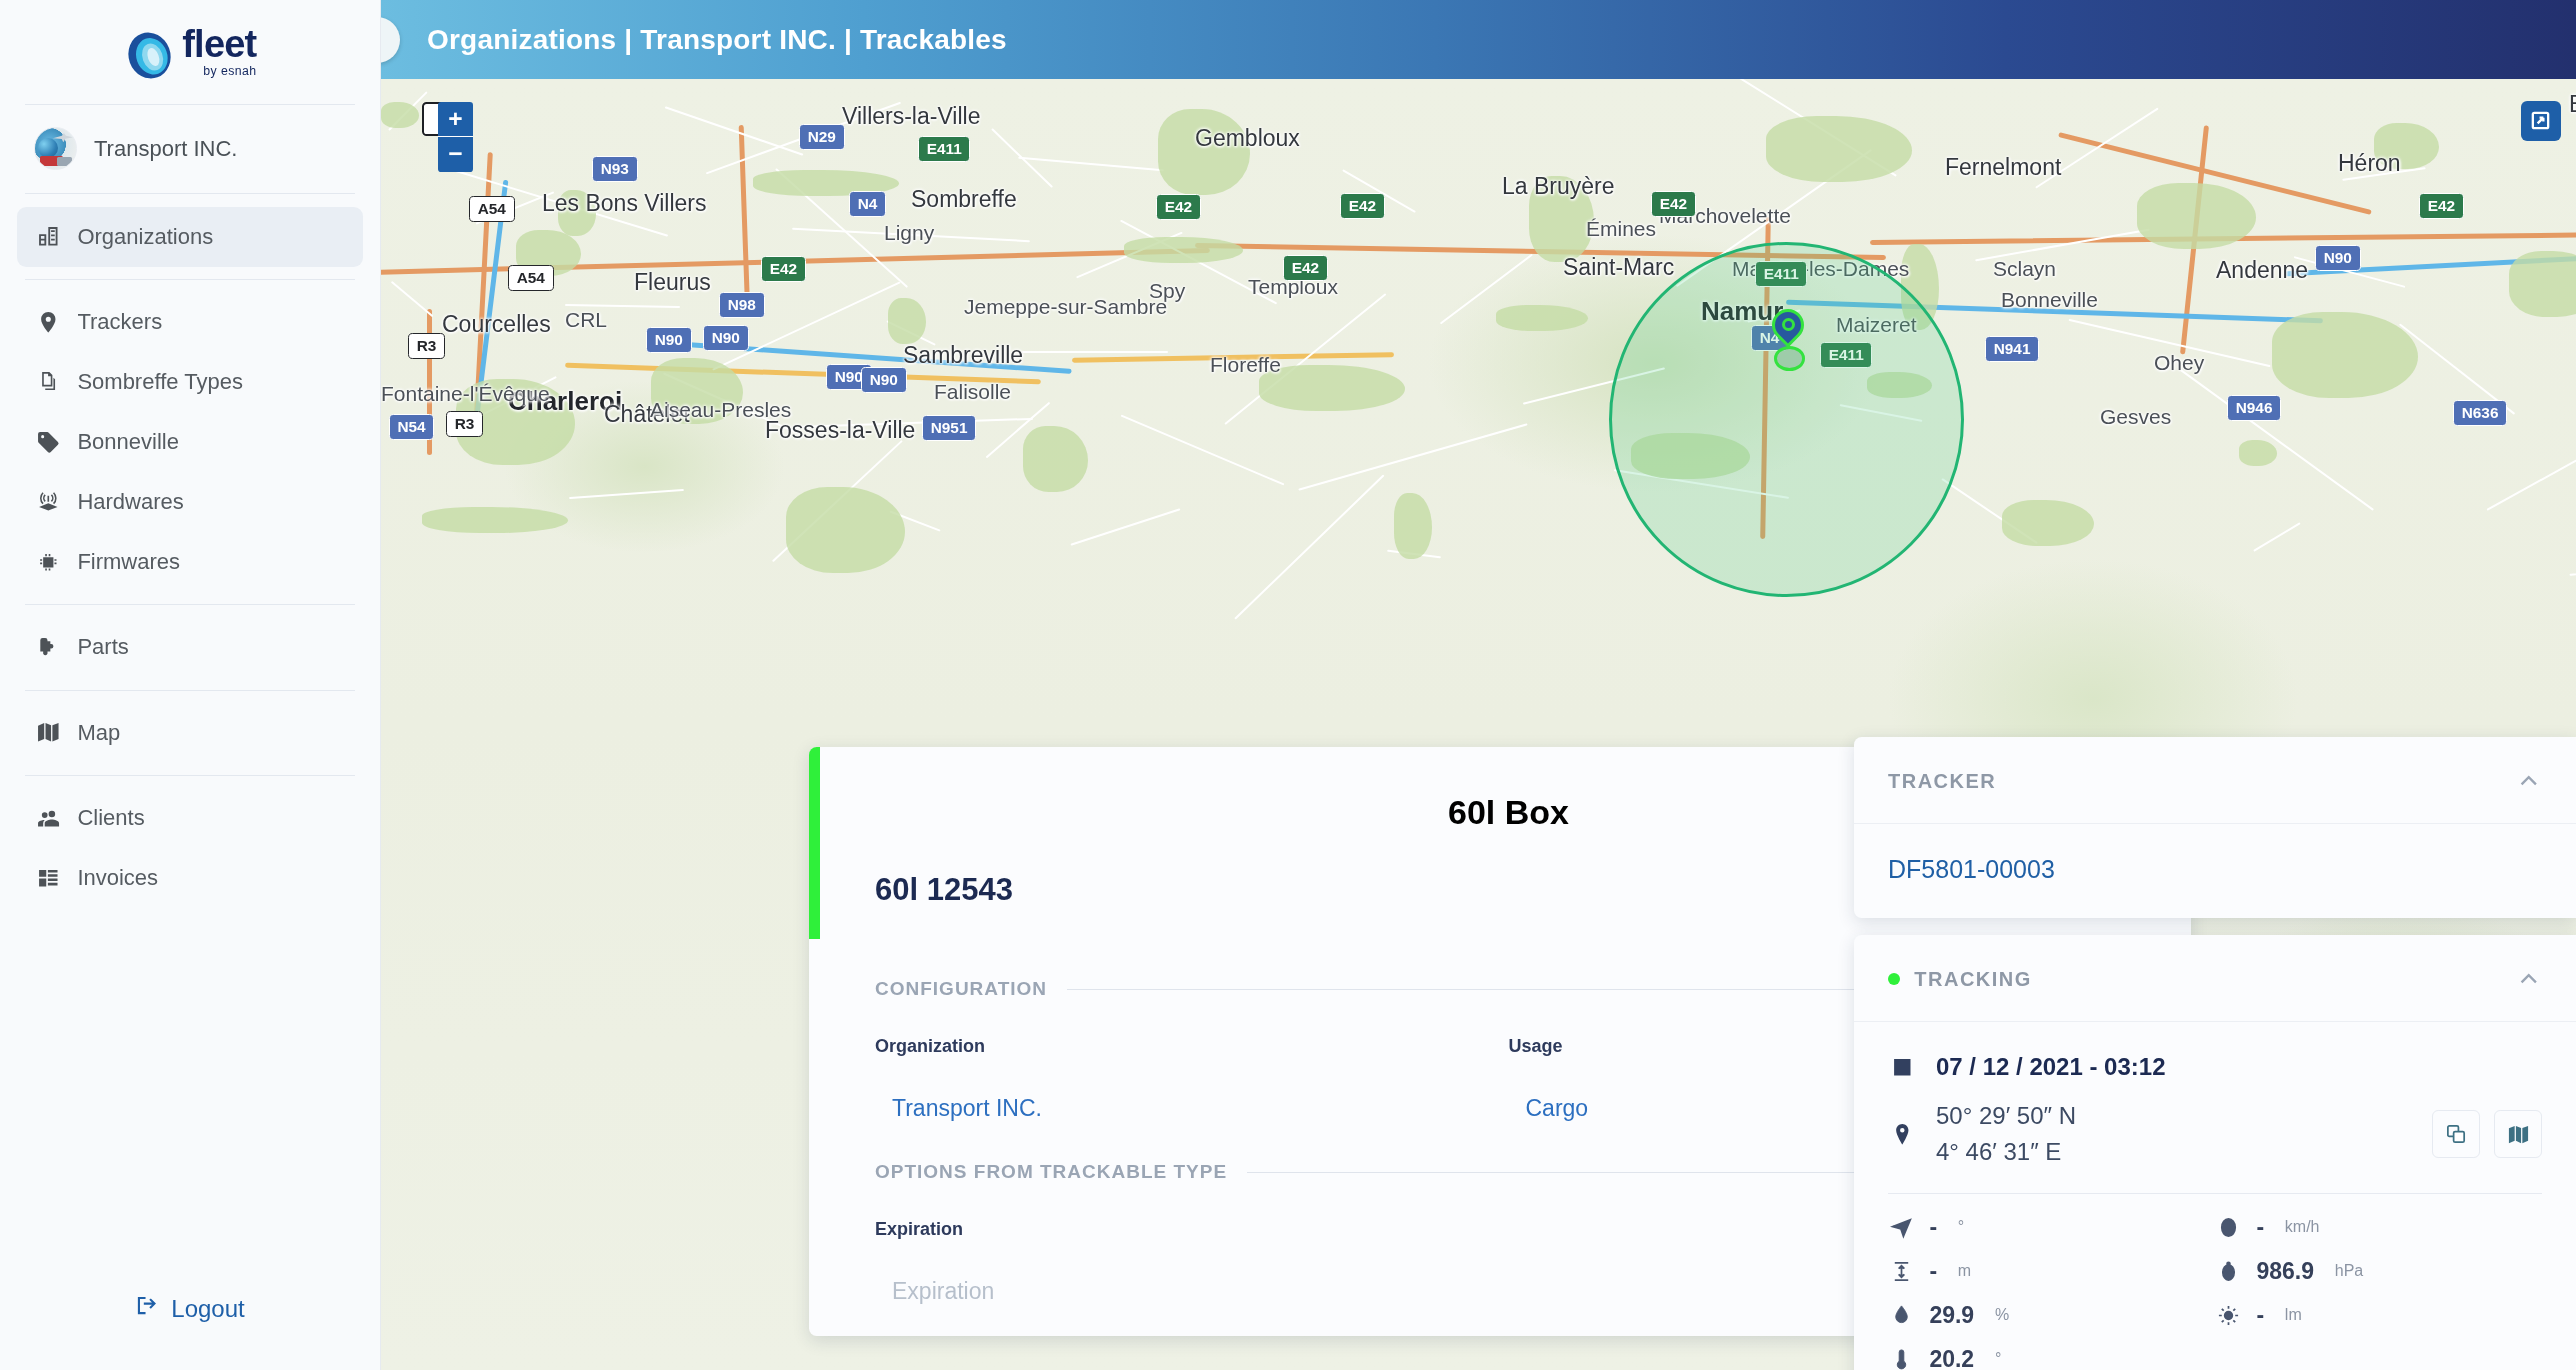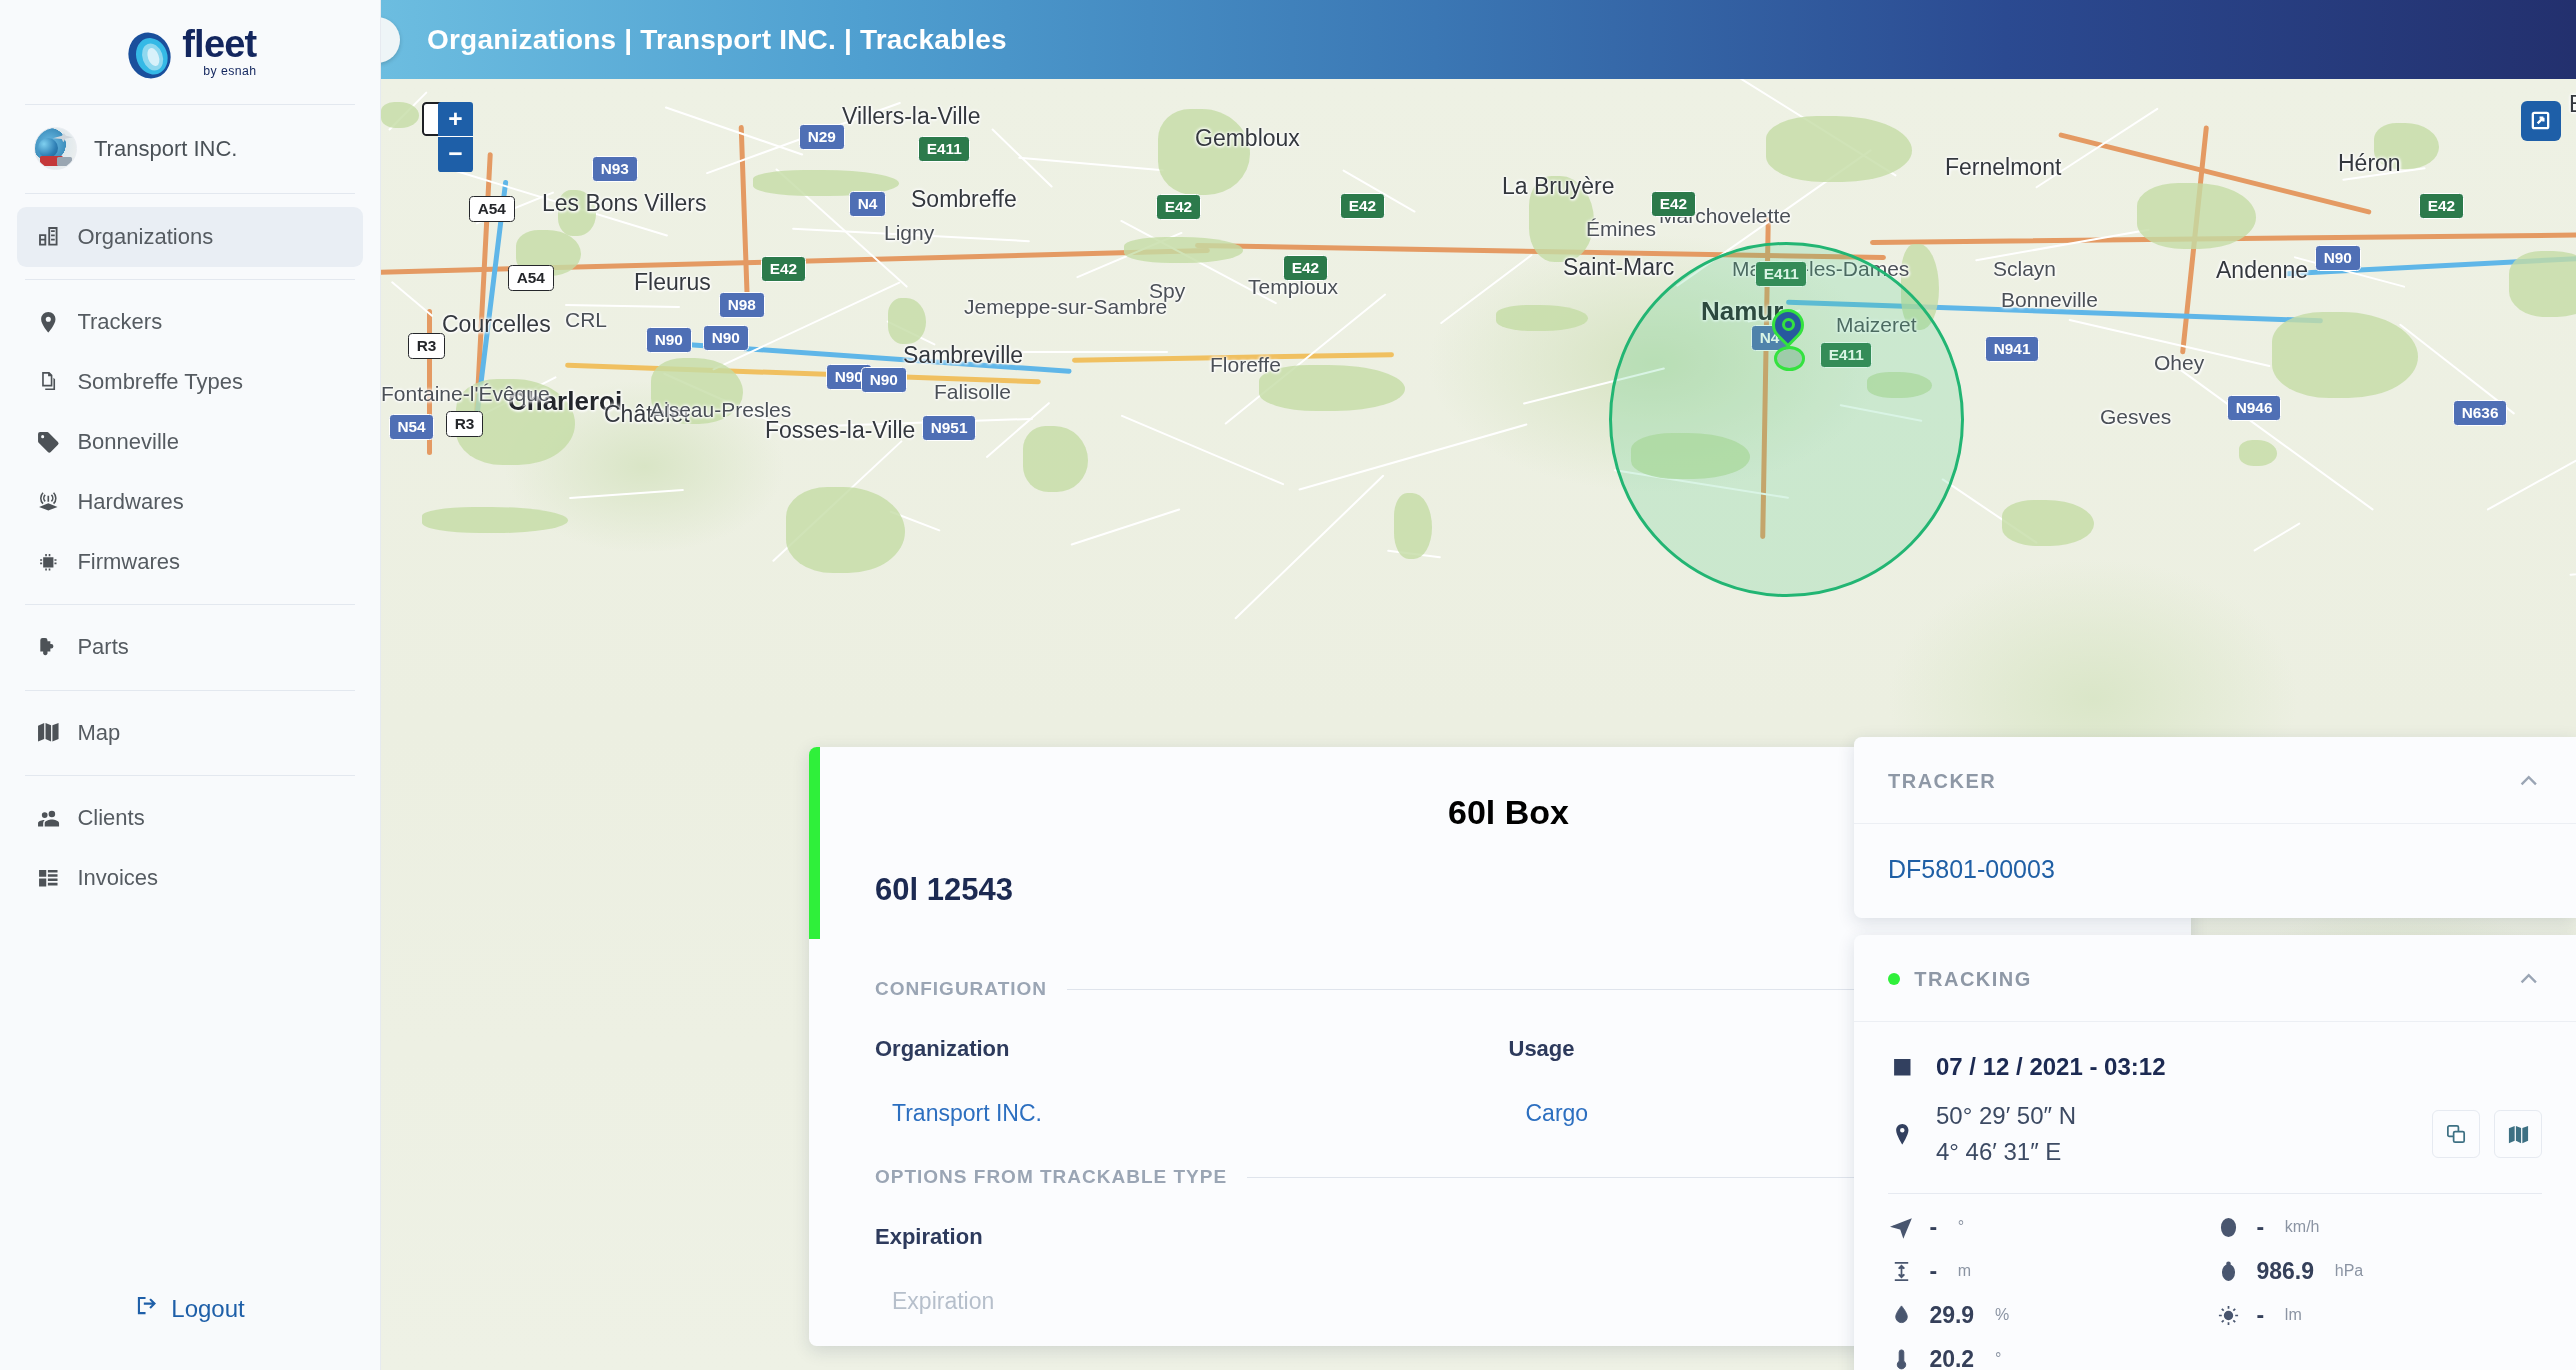--- a/index.html
+++ b/index.html
@@ -188,21 +188,21 @@
   .section { padding: 0 49px 0 66px; }
   .section-head { display: flex; align-items: center; gap: 20px; padding-top: 37px; }
   .section-title {
     color: #9aa5b4; font-size: 19px; font-weight: 600; letter-spacing: 1px; white-space: nowrap;
   }
   .section-rule { flex: 1 1 auto; height: 0.8px; background: #dfe4ec; }
   .chev { width: 26px; height: 26px; display:flex; align-items:center; justify-content:center; cursor:pointer; flex:0 0 26px;}
   .chev svg { width: 21.5px; height: 21.5px; stroke: #9aa5b4; fill: none; stroke-width: 2.6; }
 
   .field-grid { display: grid; grid-template-columns: 1fr 1fr; margin-top: 34px; }
-  .field-label { color: #2d3a5c; font-size: 22px; font-weight: 600; }
+  .field-label { color: #2d3a5c; font-size: 18px; font-weight: 600; }
   .field-value { color: #2c6fc0; font-size: 23px; margin-top: 38px; padding-left: 17px; cursor: pointer; }
   .field-placeholder { color: #b6bfcb; font-size: 23px; margin-top: 38px; padding-left: 17px; }
 
   
   #right-rail { position: absolute; right: 0px; top: 737px; width: 722px; z-index: 8; }
   .panel {
     background: #fbfcfe; border-radius: 7.7px 0 0 7.7px;
     box-shadow: 0 4.6px 17px rgba(30,50,80,.14);
     margin-bottom: 17px; overflow: hidden;
   }

